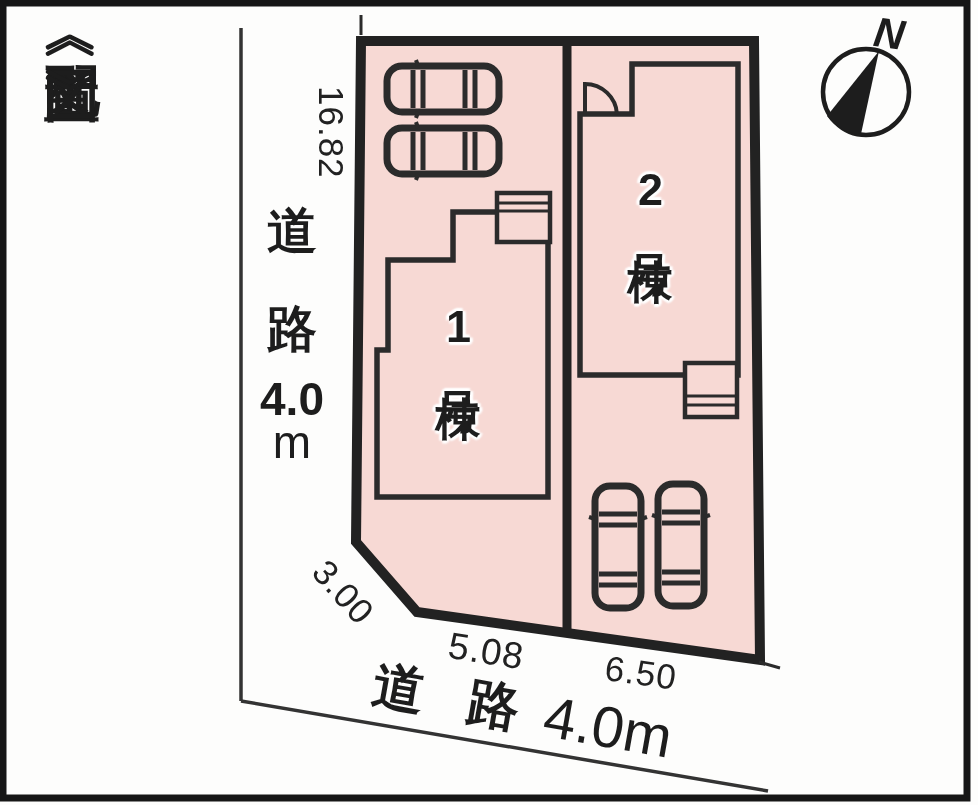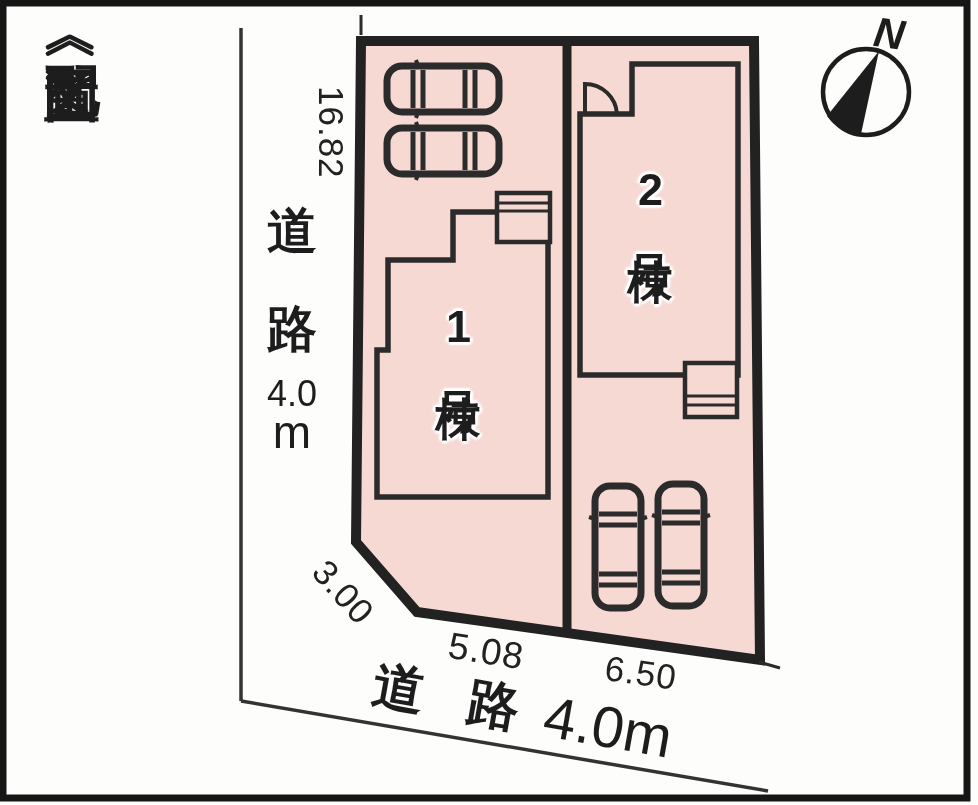--- a/index.html
+++ b/index.html
@@ -29,21 +29,21 @@
   .road-left {
     left: 248px; top: 206px;
     width: 88px;
     display: flex;
     flex-direction: column;
     align-items: center;
     font-weight: bold;
   }
   .road-left .kanji { font-size: 50px; line-height: 1; }
   .road-left .k2 { margin-top: 48px; }
-  .road-left .num { font-size: 36px; line-height: 1; margin-top: 22px; font-weight: normal; }
+  .road-left .num { font-size: 46px; line-height: 1; margin-top: 22px; font-weight: bold; }
   .road-left .unit { font-size: 46px; line-height: 0.9; font-weight: normal; }
 
   .dim { font-size: 35px; letter-spacing: 1px; color: #222; }
   .dim-left-side  { left: 351px; top: 86px;  transform: rotate(90deg); transform-origin: left top; }
   .dim-corner-cut { left: 334px; top: 552px; transform: rotate(48deg); transform-origin: left top; }
   .dim-lot1       { left: 452px; top: 625px; transform: rotate(9deg);  transform-origin: left top; font-size: 37px; }
   .dim-lot2       { left: 608px; top: 648px; transform: rotate(8deg);  transform-origin: left top; }
 
   .building-label {
     writing-mode: vertical-rl;

